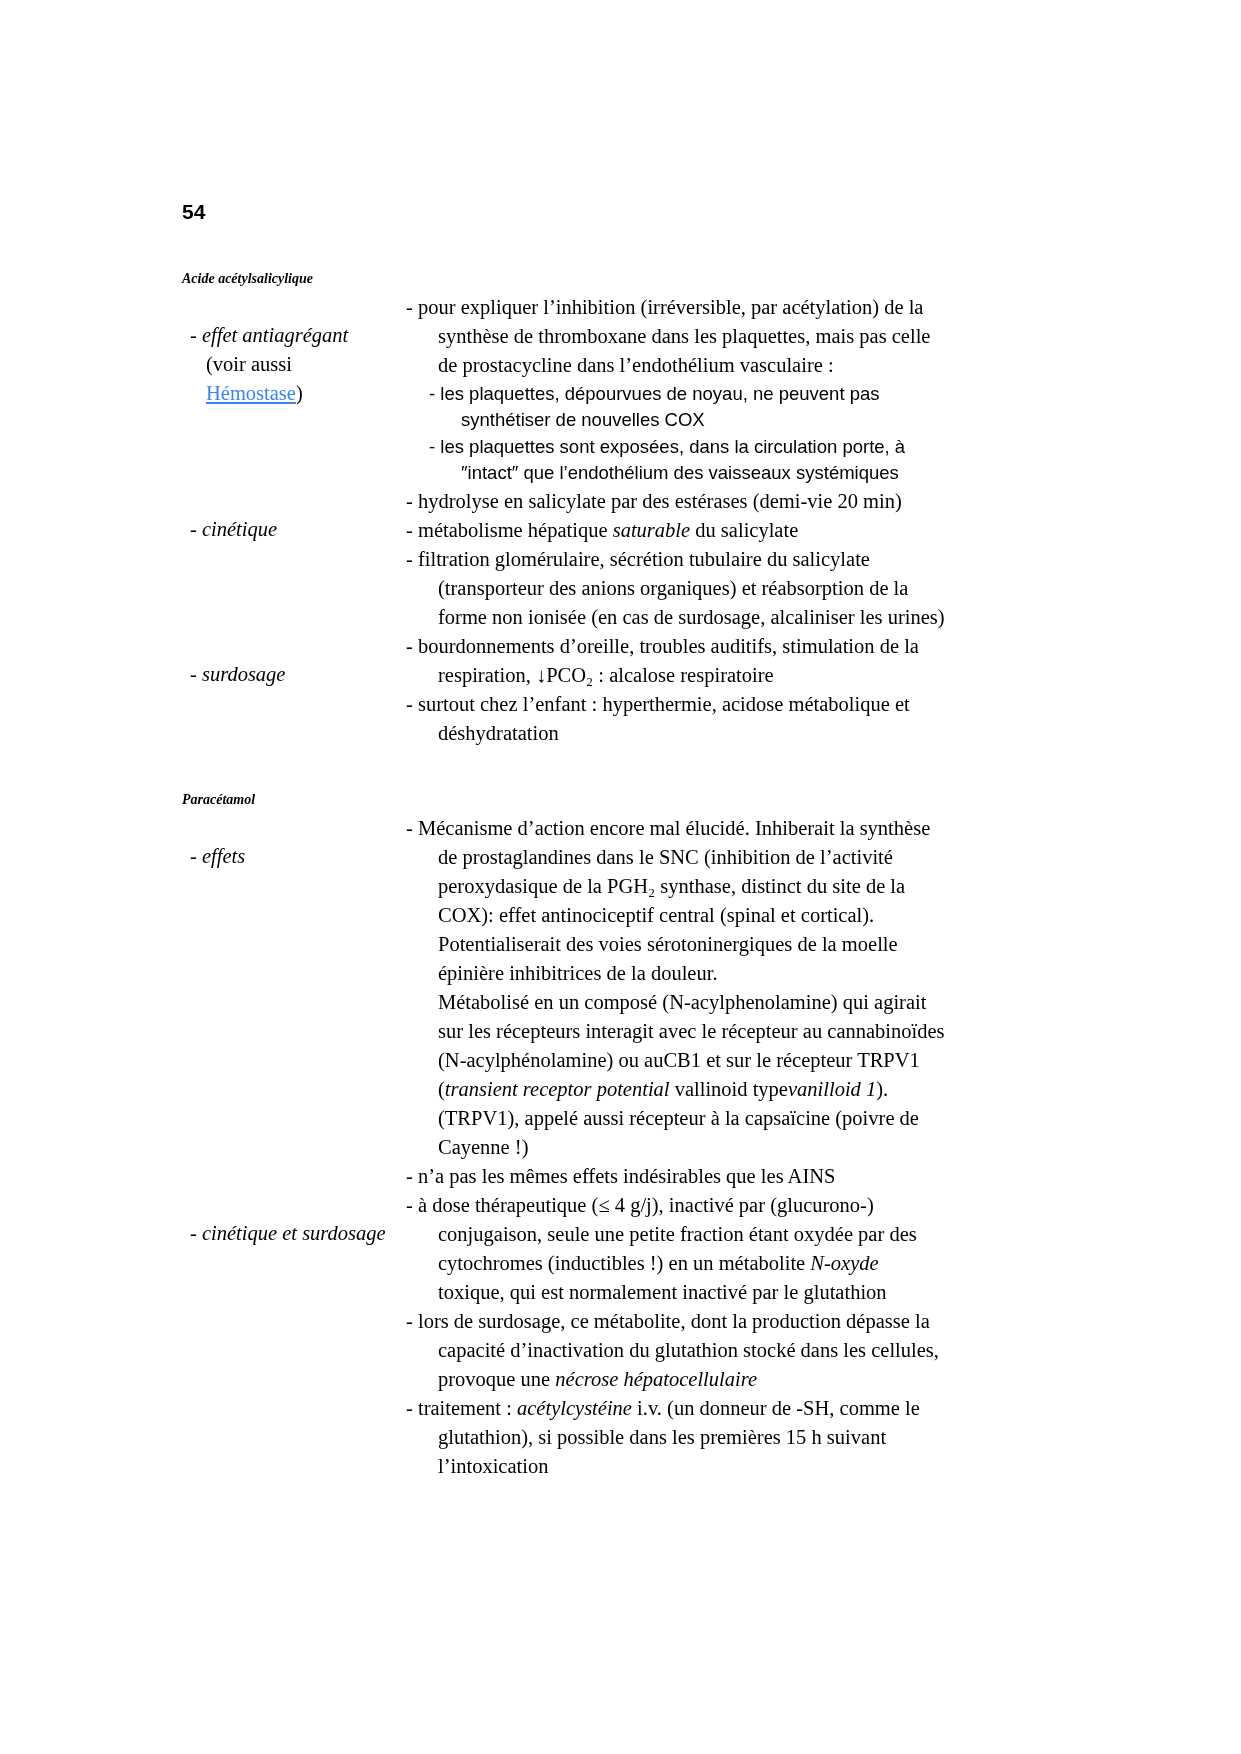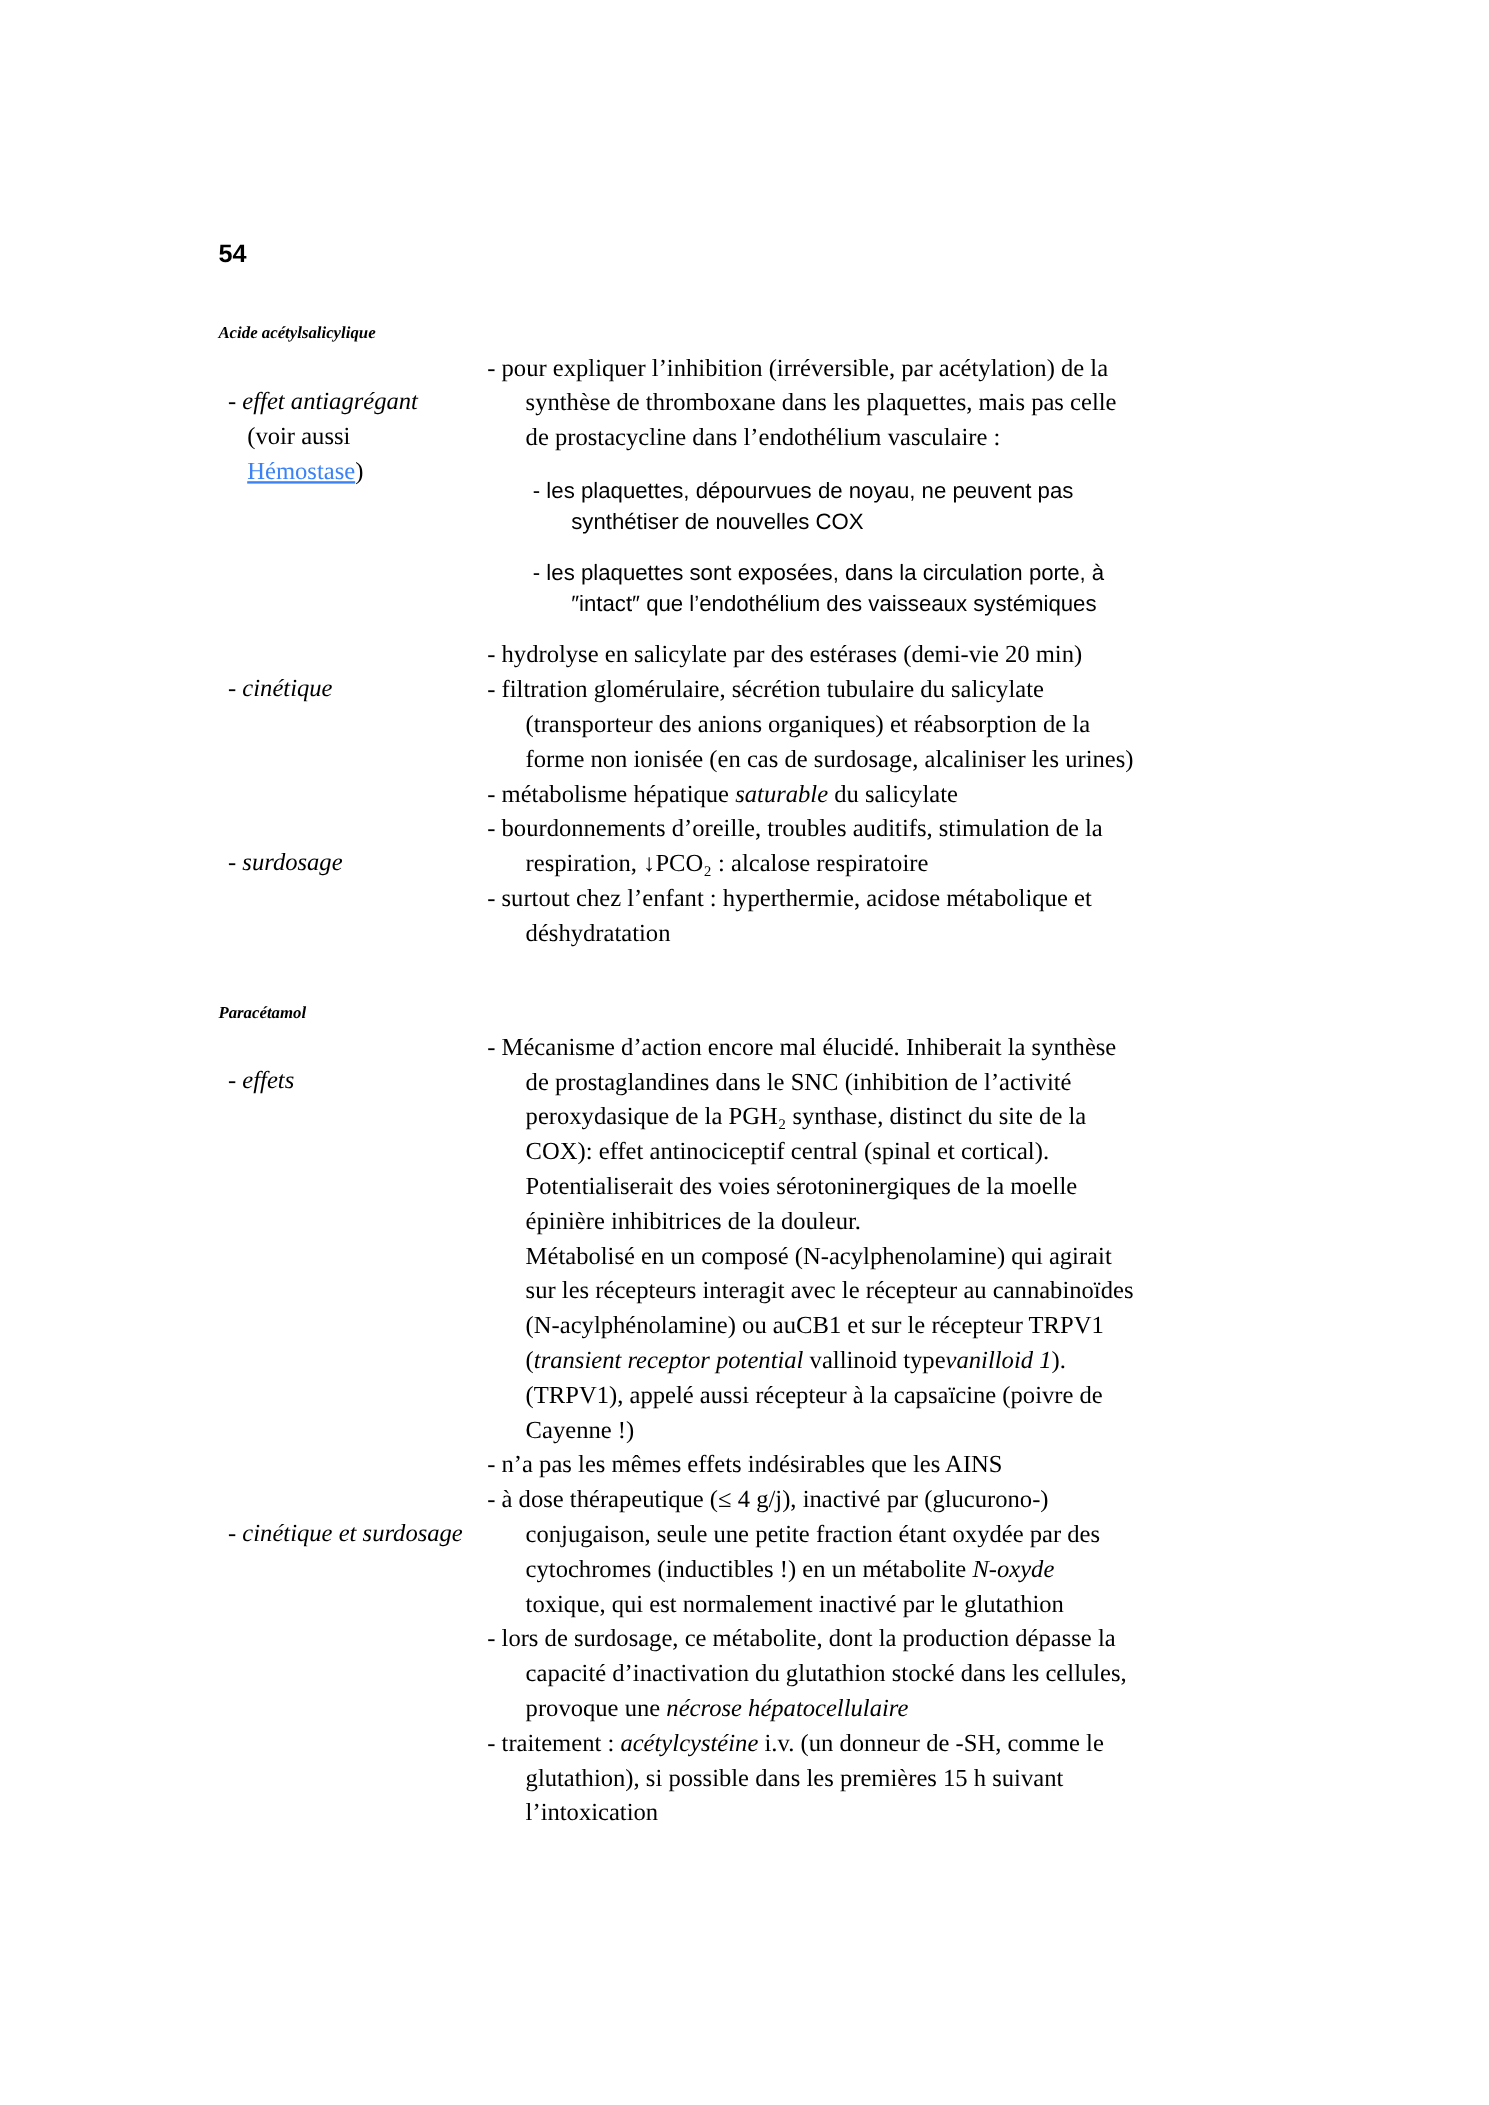--- a/index.html
+++ b/index.html
@@ -100,21 +100,21 @@
   .subbullets {
     font-family: "Liberation Sans", sans-serif;
     font-size: 18.5px;
     line-height: 26px;
     padding-left: 22px;
     margin-top: 1px;
   }
   .subbullet {
     padding-left: 16px;
     text-indent: -16px;
-    margin: 16px;
+    margin: 1px;
   }
   .subbullet .sb-line {
     display: block;
     padding-left: 16px;
     text-indent: 0;
   }
 
   
   .it { font-style: italic; }
   .link {
@@ -160,26 +160,26 @@
 
     <div class="row">
       <div class="col-label">
         <span class="lbl-line italic">- cinétique</span>
       </div>
       <div class="col-body">
         <div class="bullet">
           <span>- hydrolyse en salicylate par des estérases (demi-vie 20 min)</span>
         </div>
         <div class="bullet">
+          <span>- métabolisme hépatique </span><span class="it">saturable</span><span> du salicylate</span>
+        </div>
+        <div class="bullet">
           <span>- filtration glomérulaire, sécrétion tubulaire du salicylate</span>
           <span class="bullet-body">(transporteur des anions organiques) et réabsorption de la</span>
           <span class="bullet-body">forme non ionisée (en cas de surdosage, alcaliniser les urines)</span>
-        </div>
-        <div class="bullet">
-          <span>- métabolisme hépatique </span><span class="it">saturable</span><span> du salicylate</span>
         </div>
       </div>
     </div>
 
     <div class="row">
       <div class="col-label">
         <span class="lbl-line italic">- surdosage</span>
       </div>
       <div class="col-body">
         <div class="bullet">

